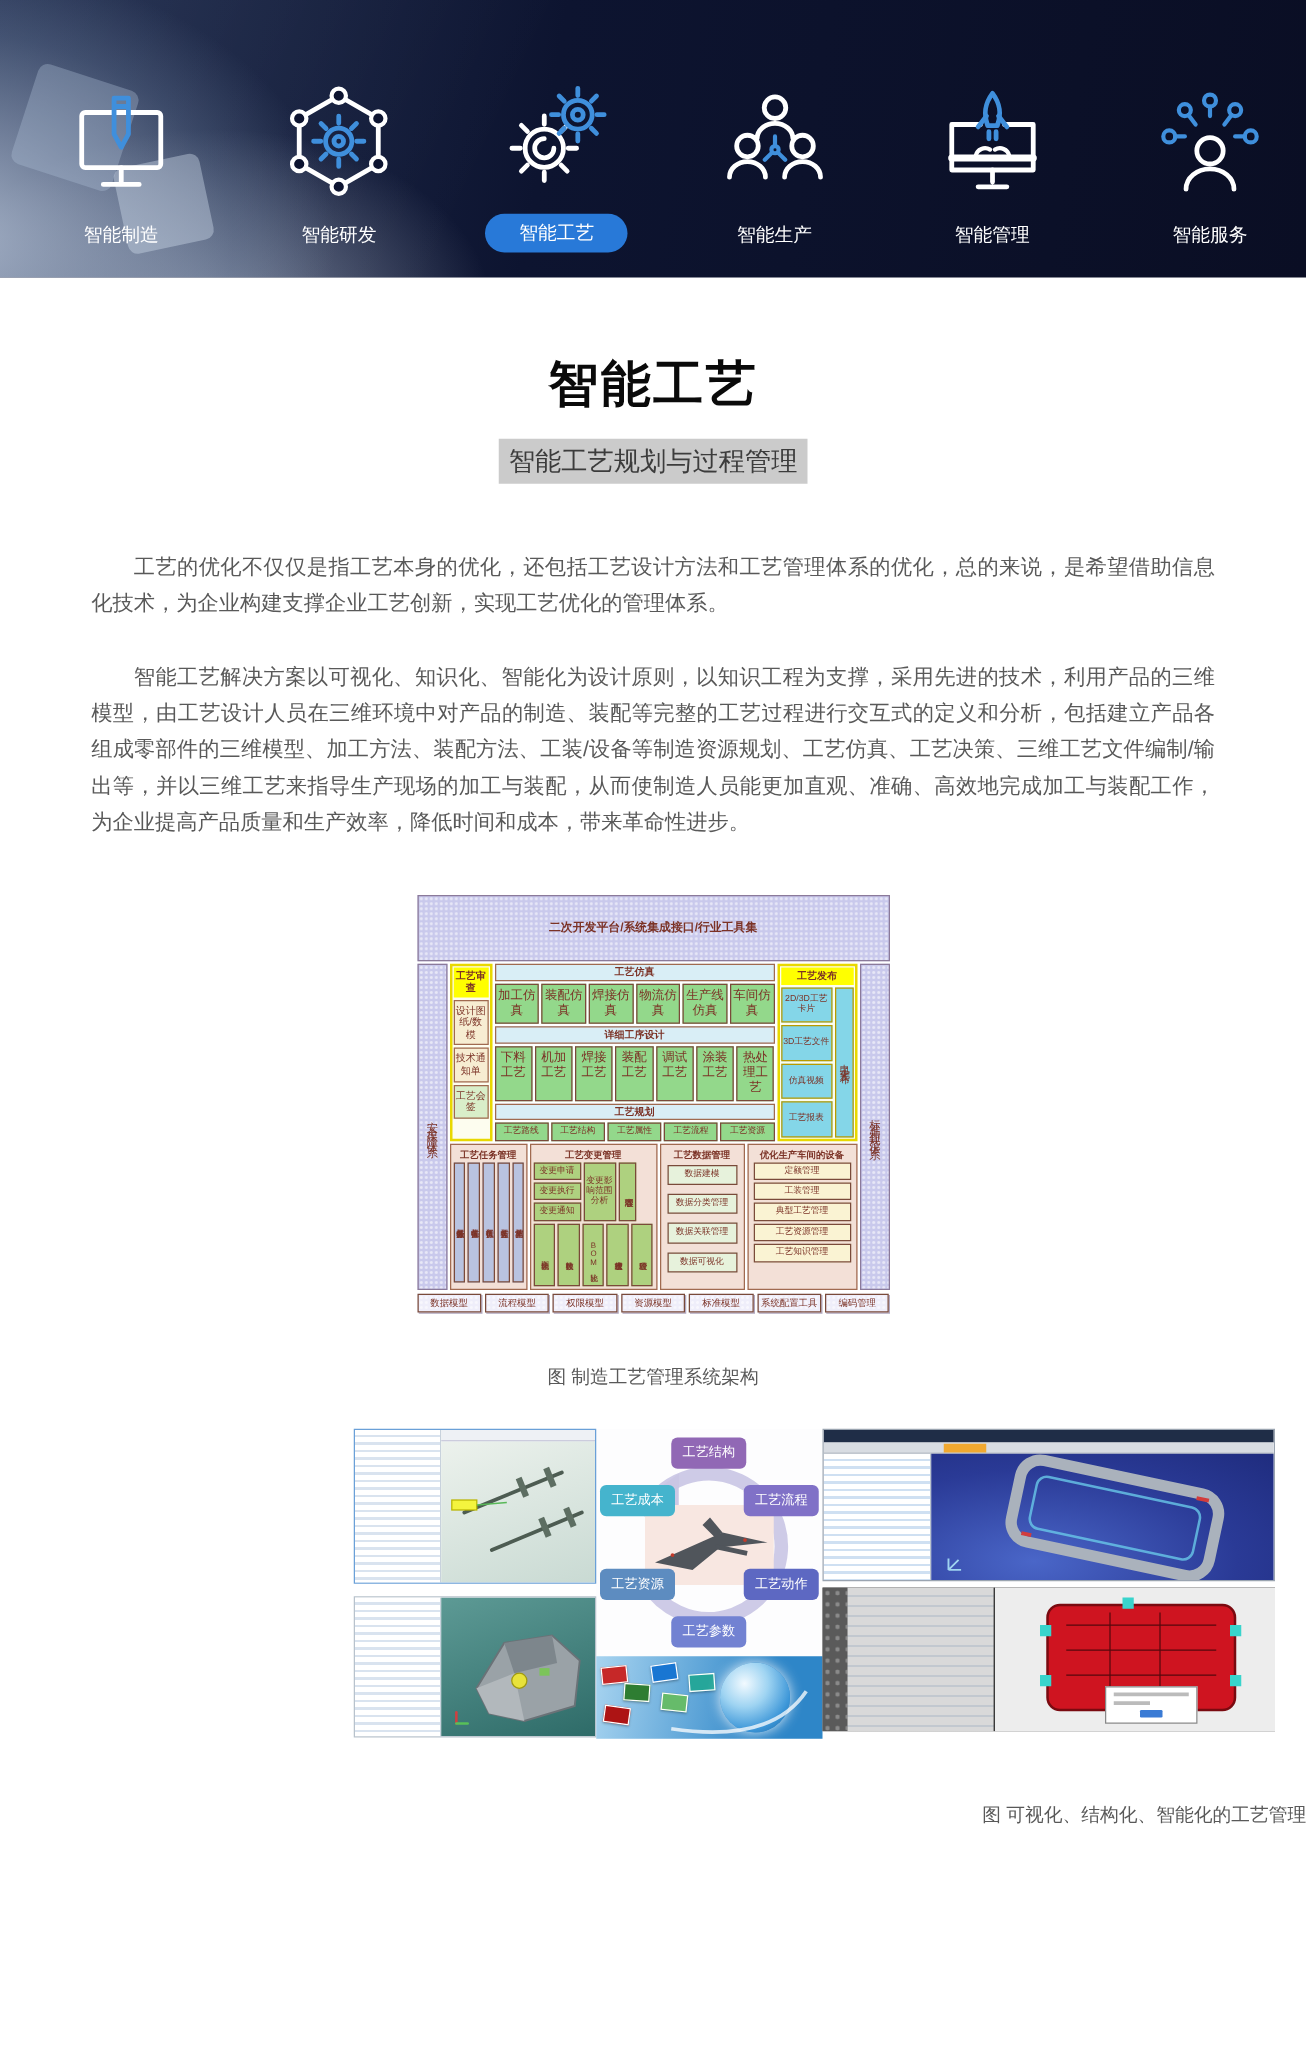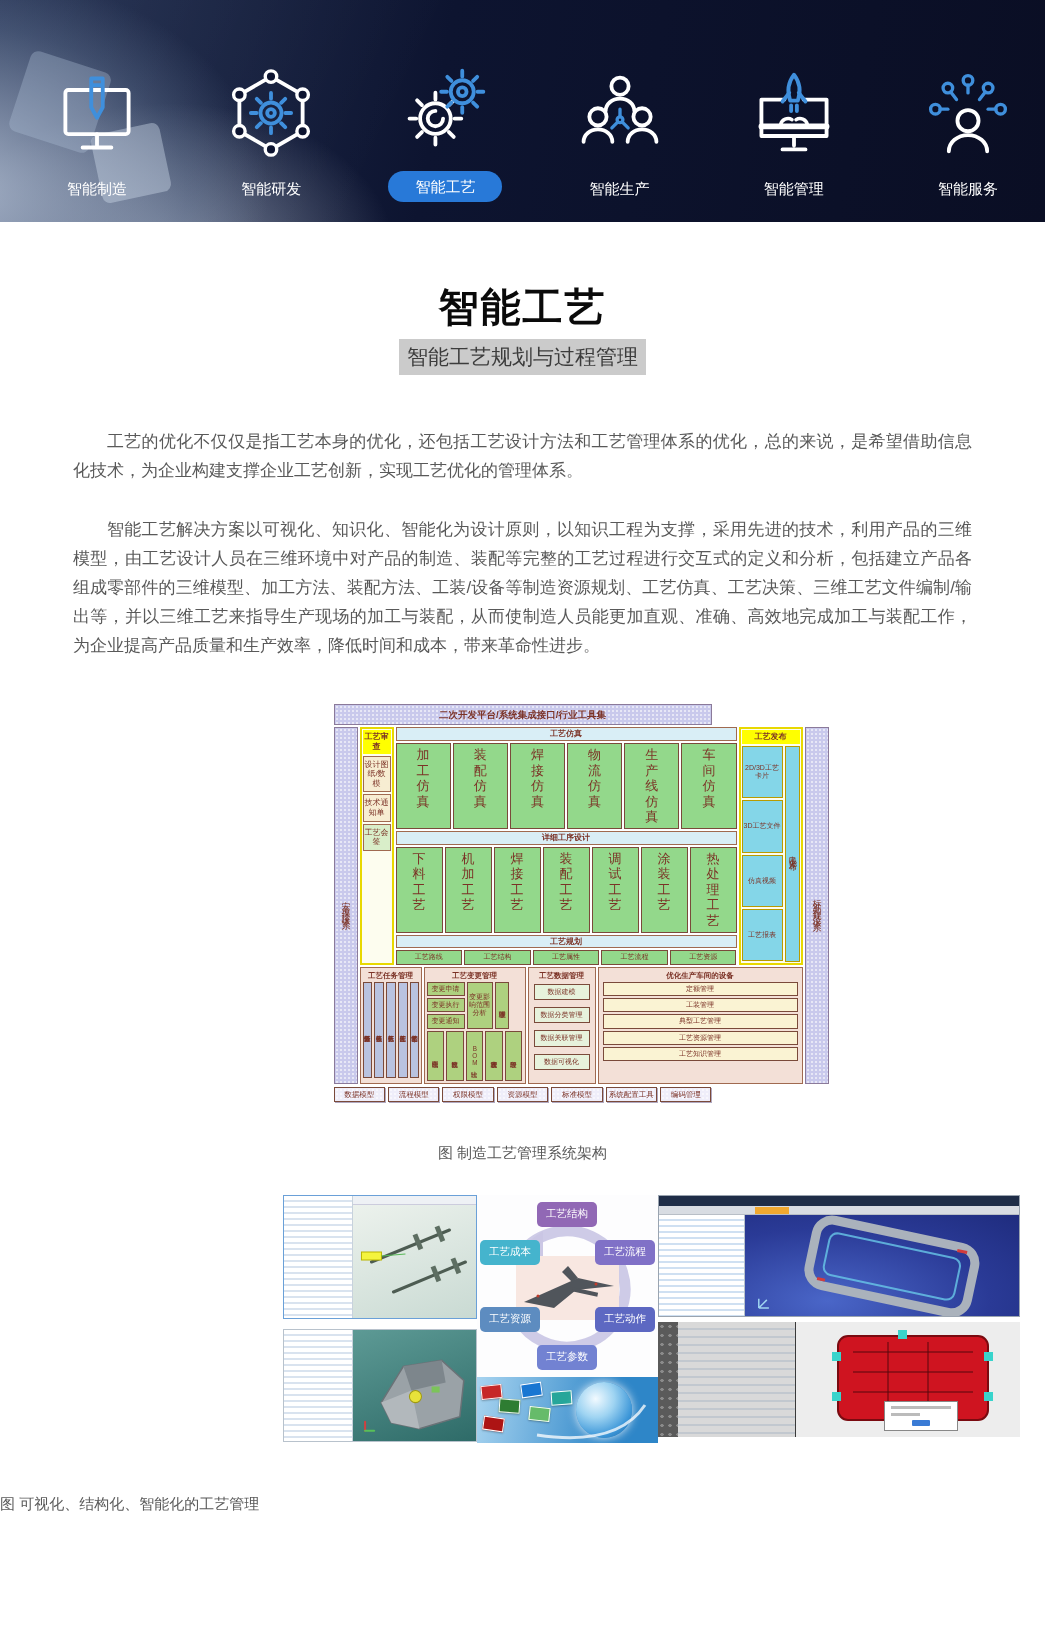--- a/index.html
+++ b/index.html
@@ -18,48 +18,48 @@
   .pz1 { left:18px; top:60px; width:84px; height:84px; transform:rotate(18deg); }
   .pz2 { left:96px; top:128px; width:70px; height:70px; transform:rotate(-12deg); background:rgba(210,222,238,.40); }
   .nav-row { position:relative; z-index:2; display:flex; height:100%; }
   .nav-item { flex:1; display:flex; flex-direction:column; align-items:center; justify-content:flex-end; padding-bottom:20px; cursor:pointer;padding-left:20px; }
   .nav-icon { width:92px; height:92px; margin-bottom:16px; }
   .nav-label { color:#ffffff; font-size:15px; padding:6px 0; line-height:1; white-space:nowrap; }
   .nav-label.active { background:#2879d8; border-radius:16px; padding:8px 27px; }
 
   
   .page-title { margin-top:58px; text-align:center; font-size:40px; font-weight:800; color:#0a0a0a; letter-spacing:2px; }
-  .subtitle-wrap { text-align:center; margin-top:4px; }
+  .subtitle-wrap { text-align:center; margin-top:16px; }
   .subtitle { display:inline-block; background:#cbcbcb; color:#3c3c3c; font-size:21px; padding:4px 8px; }
 
   
   .para { margin:0 73px; font-size:17px; color:#595959; line-height:29px; text-indent:2em; text-align:justify; }
   .p1 { margin-top:52px; }
   .p2 { margin-top:30px; }
   .p3 { margin-top:48px; }
 
   .figcaption { margin-top:42px; text-align:center; font-size:15px; color:#595959; }
-  .figcaption2 { margin-top:52px; text-align:left; font-size:15px; color:#595959; }
+  .figcaption2 { margin-top:52px; text-align:right; font-size:15px; color:#595959; }
 
   
   .figure1 { width:378px; margin:44px auto 0; font-size:8px; color:#7b3226; line-height:1.2; }
   .dotted { background-image:radial-gradient(rgba(255,255,255,.55) 1px, transparent 1.3px); background-size:4px 4px; }
-  .arch-topbar { background-color:#c9c9ec; border:1px solid #8b7a9a; text-align:center; font-weight:bold; font-size:9.5px; padding:4px 0; }
+  .arch-topbar { background-color:#c9c9ec; border:1px solid #8b7a9a; text-align:center; font-weight:bold; font-size:9.5px; padding:20px 0; }
   .arch-body { display:flex; gap:2px; margin-top:2px; }
   .arch-vstrip { width:24px; background-color:#c9c9ec; border:1px solid #8b7a9a; writing-mode:vertical-rl; text-orientation:upright; display:flex; align-items:center; justify-content:center; font-size:9px; letter-spacing:4px; }
   .arch-main { flex:1; display:flex; flex-direction:column; gap:2px; }
   .arch-upper { display:flex; gap:2px; }
   .review-col { width:34px; border:2px solid #e8d800; background:#fdfdef; padding:1px; display:flex; flex-direction:column; gap:2px; }
   .ycol-title { background:#ffff00; text-align:center; font-weight:bold; padding:2px 0; font-size:8px; }
   .review-item { background:#f7edd2; border:1px solid #a06a50; text-align:center; padding:3px 1px; }
   .review-item.green { background:#d9eec9; }
   .center-col { flex:1; display:flex; flex-direction:column; gap:2px; }
   .sec-header { background:#d9eef6; border:1px solid #a06a50; text-align:center; font-weight:bold; padding:1px 0; }
   .box-row { display:flex; gap:2px; }
-  .box-row .gbox { flex:1; background:#93d88b; border:1px solid #7a4a3a; text-align:center; padding:3px 16px; font-size:13px; }
+  .box-row .gbox { flex:1; background:#93d88b; border:1px solid #7a4a3a; text-align:center; padding:3px 0; font-size:10px; }
   .box-row.small .gbox { padding:2px 0; font-size:7px; }
   .publish-col { width:64px; border:2px solid #e8d800; background:#fdfdef; padding:1px; display:flex; flex-direction:column; gap:2px; }
   .publish-body { flex:1; display:flex; gap:2px; }
   .publish-stack { flex:1; display:flex; flex-direction:column; gap:2px; }
   .publish-stack .cbox { flex:1; background:#84d6e8; border:1px solid #b89b00; text-align:center; display:flex; align-items:center; justify-content:center; padding:1px; font-size:7px; }
   .publish-strip { width:15px; background:#84d6e8; border:1px solid #b89b00; writing-mode:vertical-rl; text-orientation:upright; display:flex; align-items:center; justify-content:center; font-size:8px; letter-spacing:2px; }
   .arch-lower { display:flex; gap:2px; }
   .panel { background:#f3e0d7; border:1px solid #a06a50; padding:2px; }
   .panel-title { text-align:center; font-weight:bold; padding:1px 0 2px; font-size:7.5px; }
   .task-panel { width:62px; }

